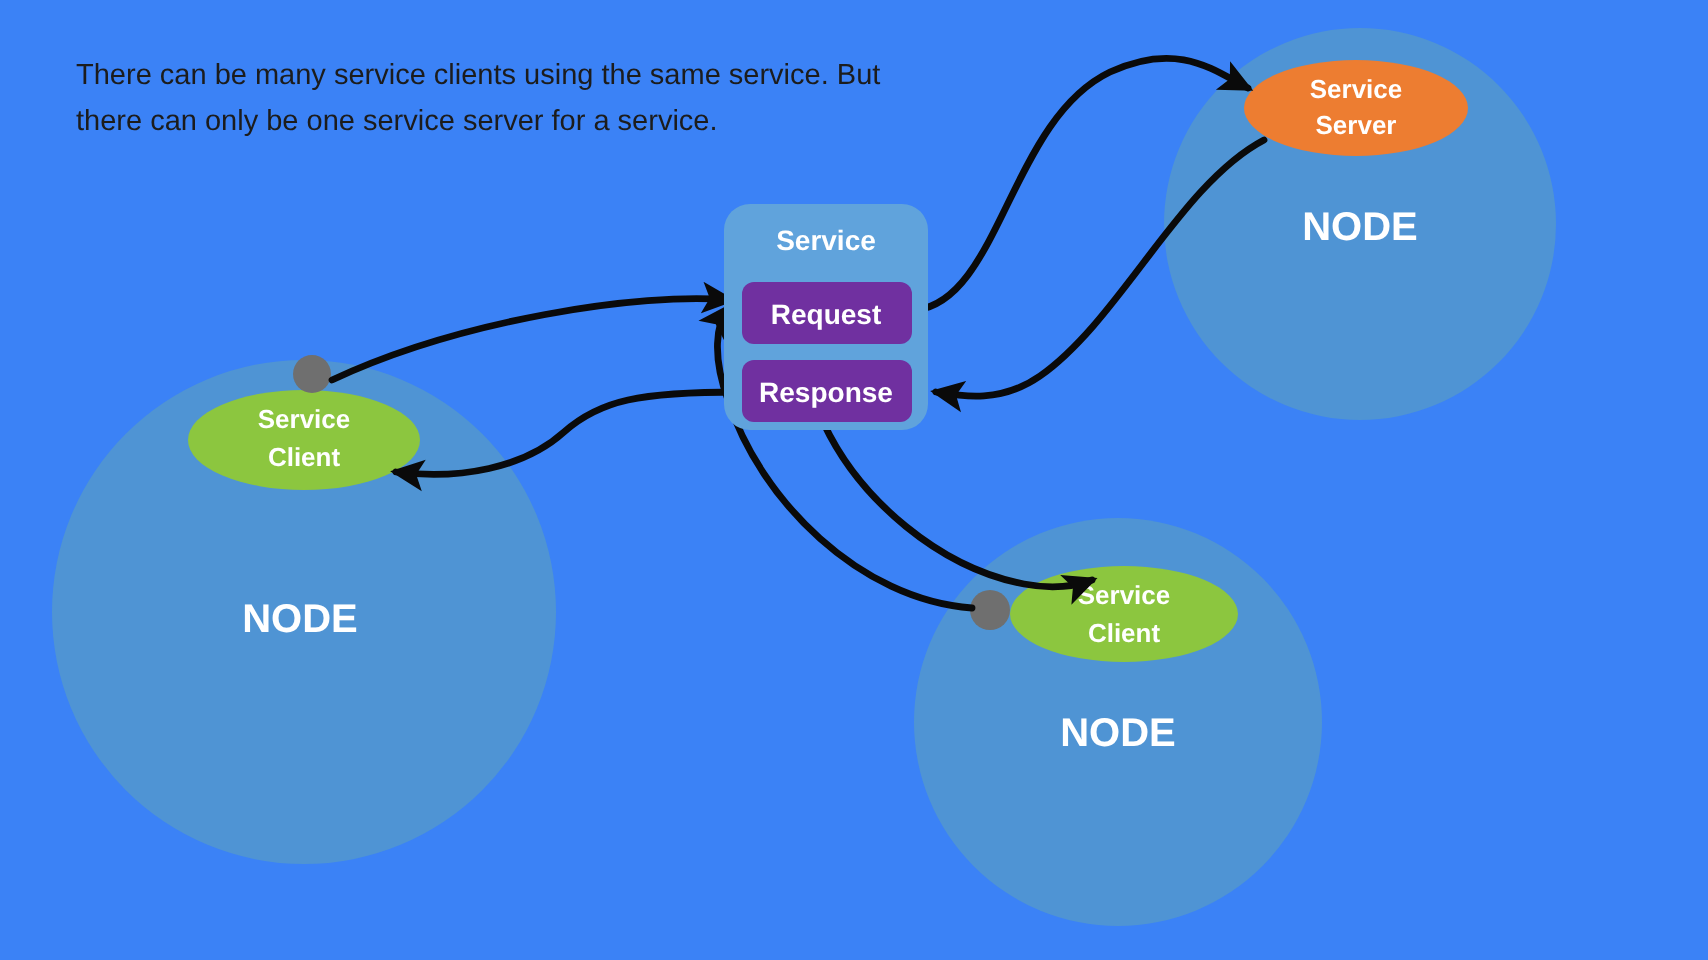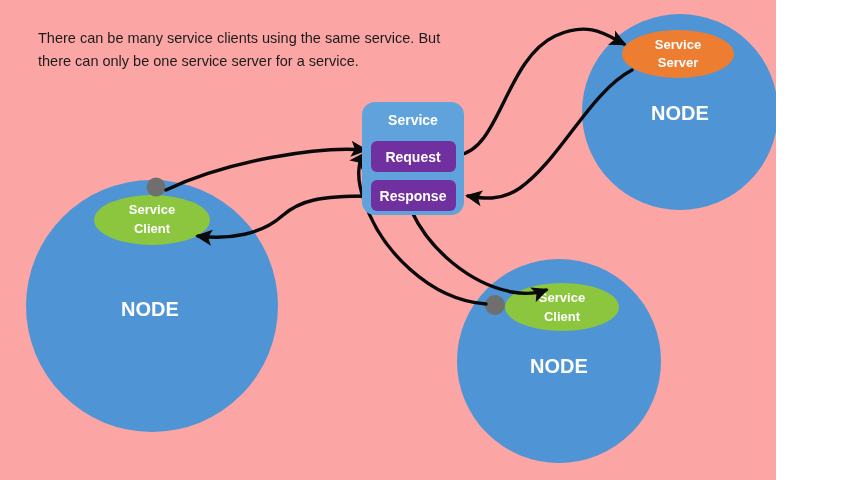--- a/index.html
+++ b/index.html
@@ -6,23 +6,23 @@
   html, body {
     margin: 0;
     padding: 0;
     background: #ffffff;
   }
   body {
     font-family: "Liberation Sans", sans-serif;
   }
   #canvas {
     position: relative;
-    width: 776px;
+    width: 854px;
     height: 480px;
-    background: #fca5a5;
+    background: #3b82f6;
     overflow: hidden;
   }
   #diagram-svg {
     position: absolute;
     left: 0;
     top: 0;
     width: 854px;
     height: 480px;
   }
   .caption {

